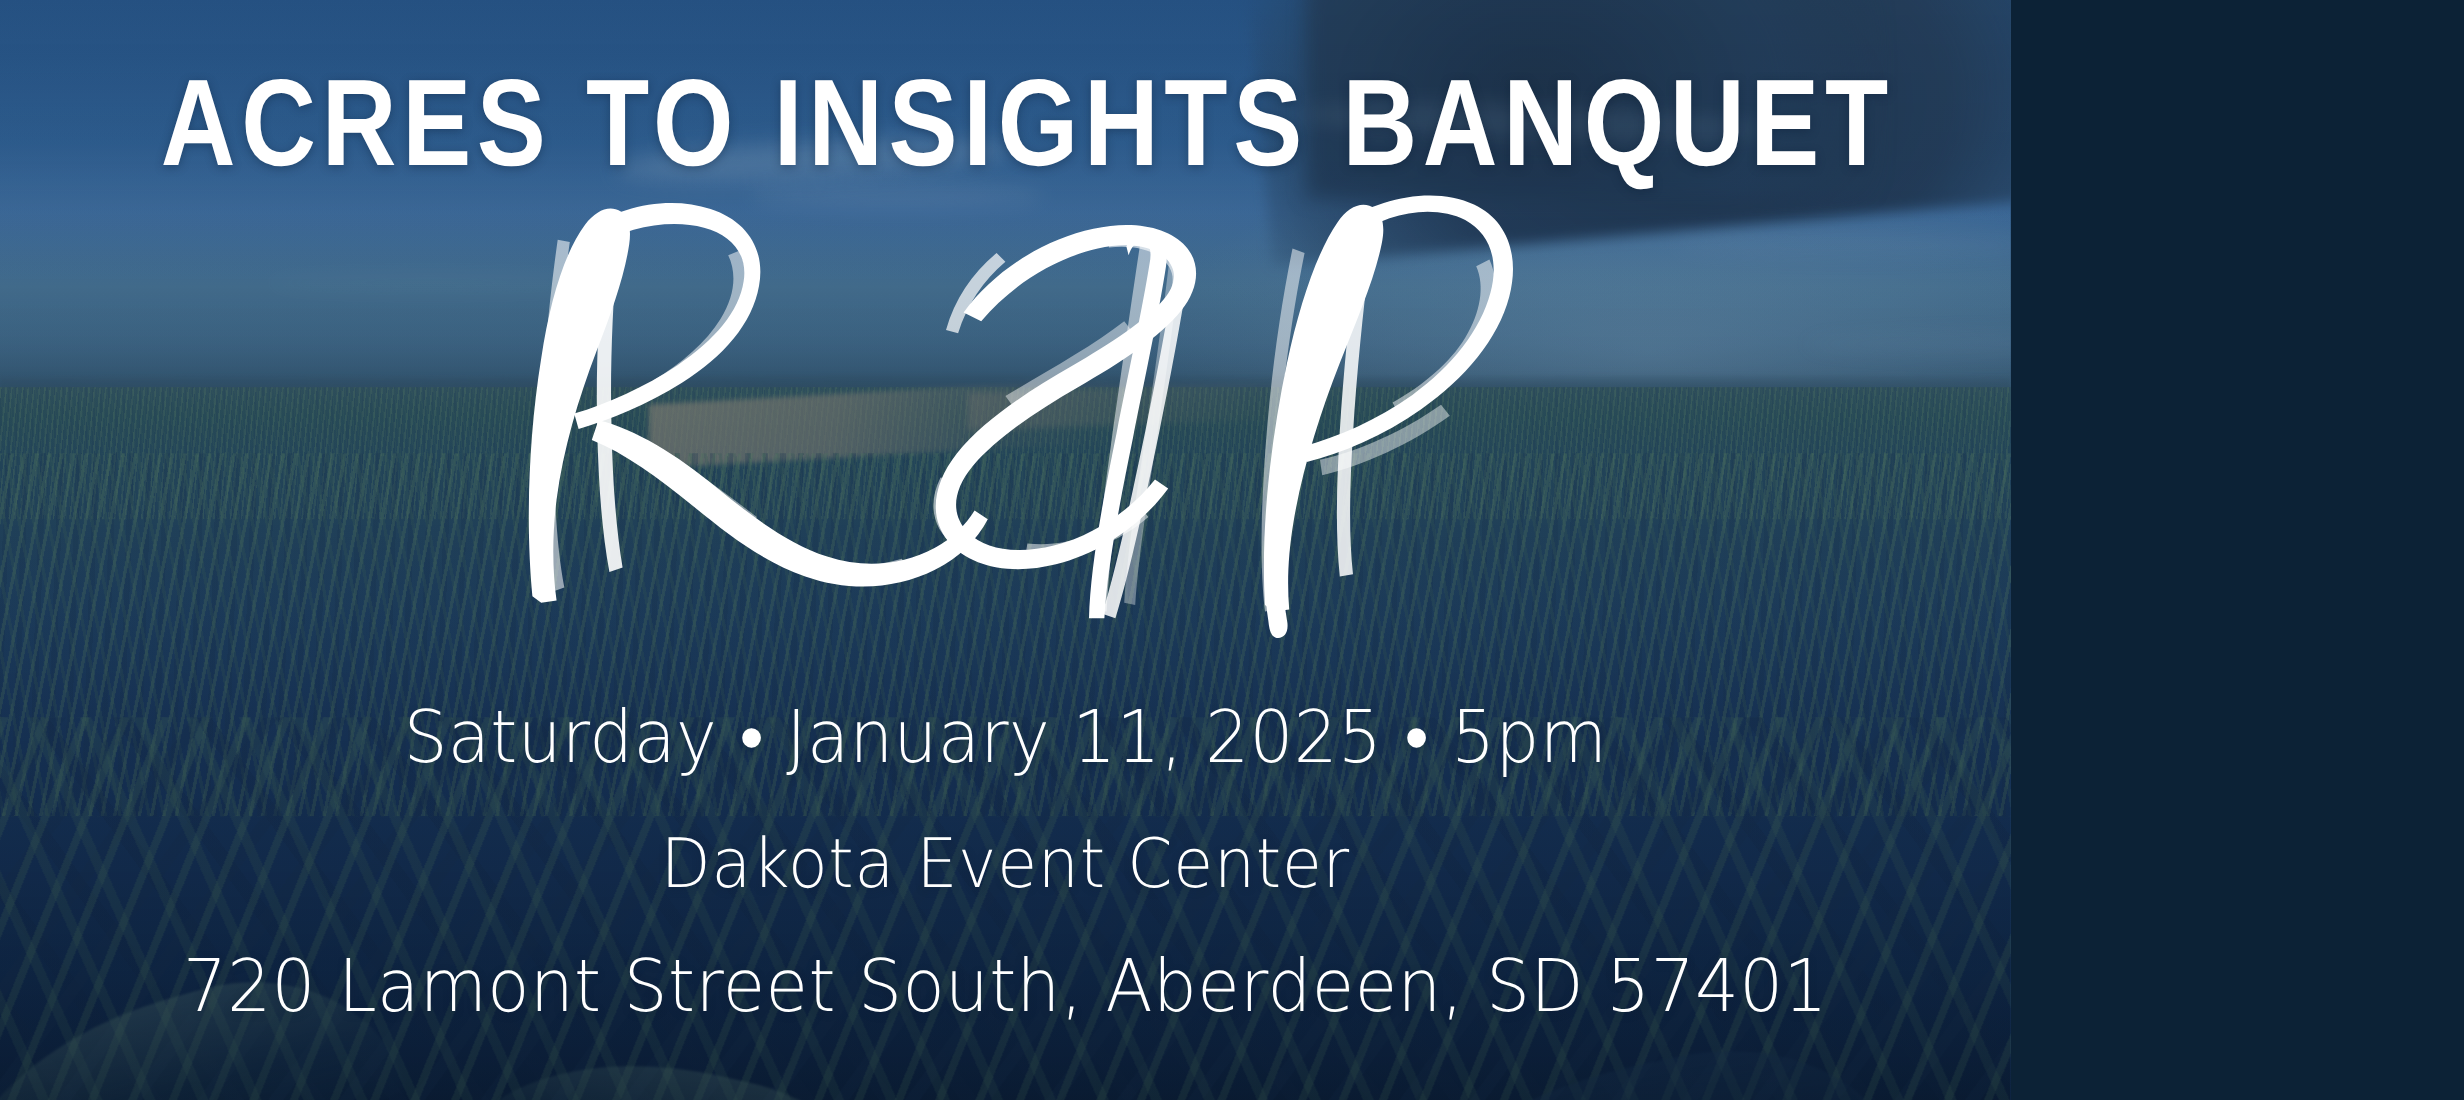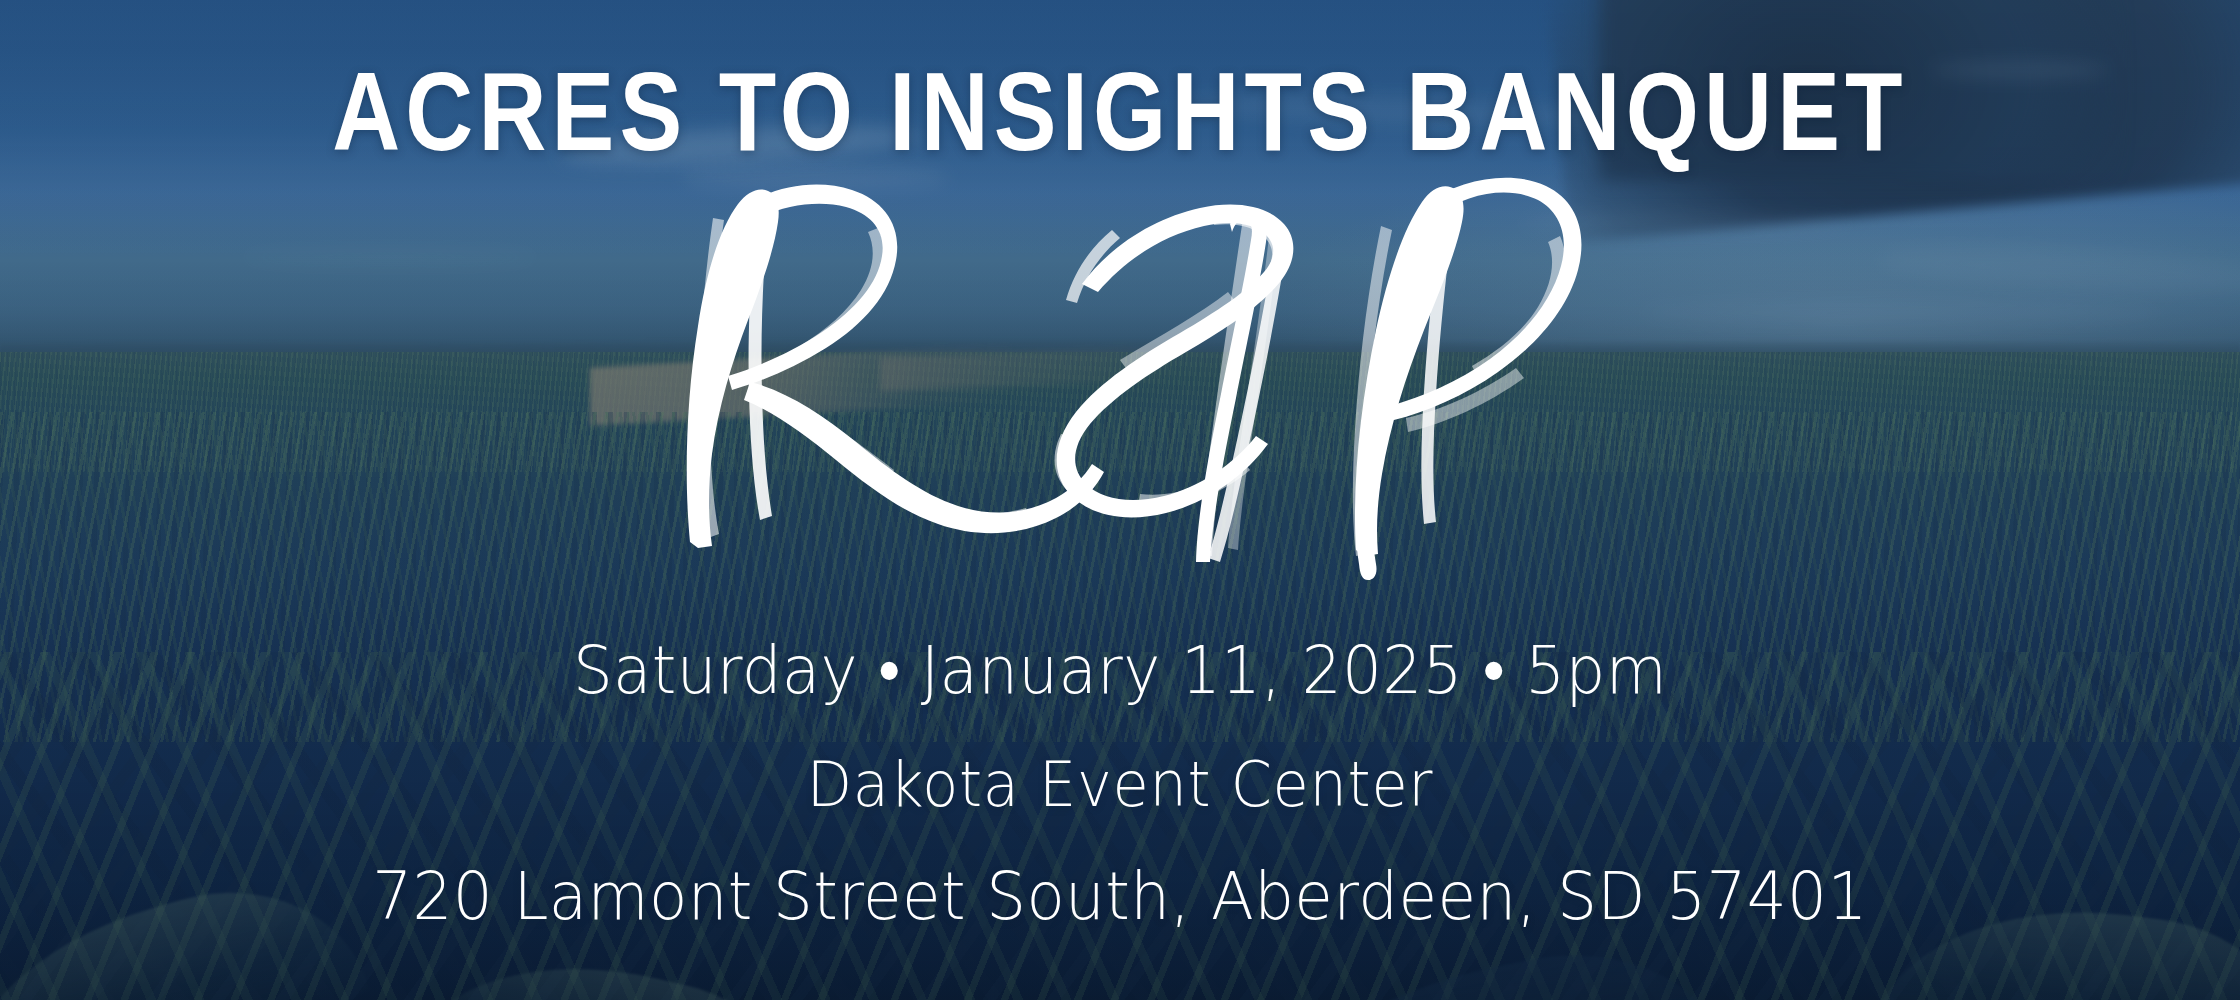--- a/index.html
+++ b/index.html
@@ -7,21 +7,21 @@
     margin: 0;
     padding: 0;
     background: #0c2236;
   }
   body {
     font-family: "Liberation Sans", sans-serif;
   }
 
   #banner {
     position: relative;
-    width: 2240px;
+    width: 1828px;
     height: 1000px;
     overflow: hidden;
     background: #1d4878;
   }
 
   
   .photo { position: absolute; inset: 0; overflow: hidden; }
 
   
   .sky {

